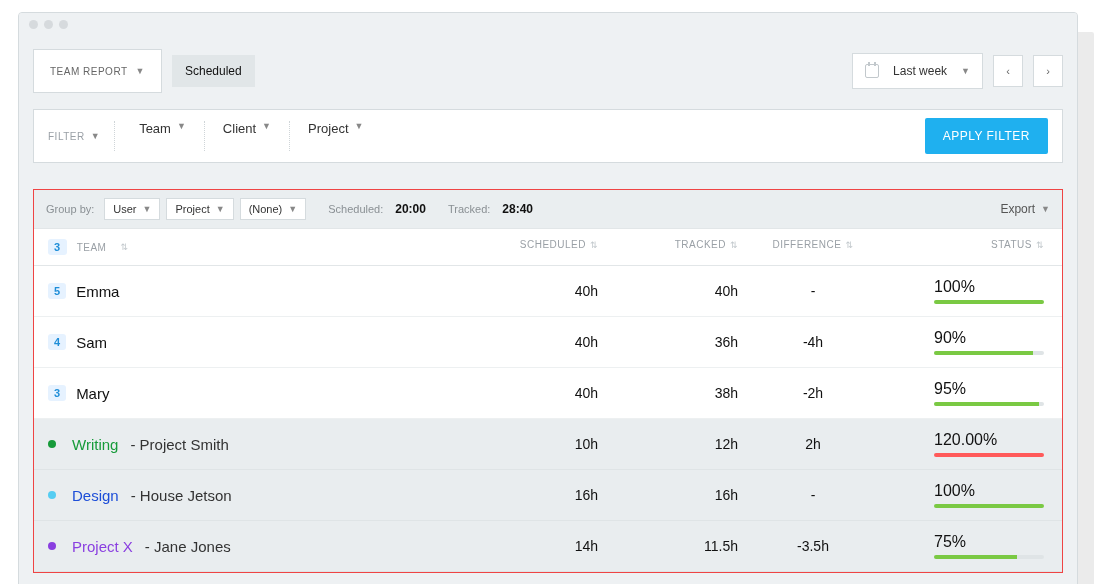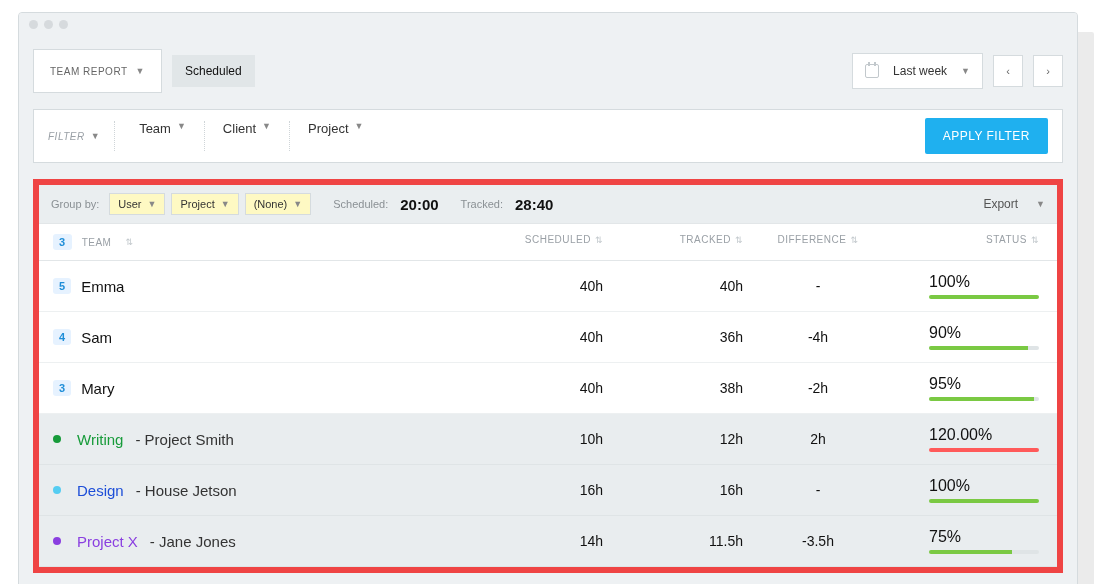--- a/index.html
+++ b/index.html
@@ -12,31 +12,31 @@
   .selectbox { background:#fff; border:1px solid #d5dbde; display:flex; align-items:center;}
   .team-report { height:44px; font-size:10px; letter-spacing:0.5px; color:#666; padding:0 16px; display:flex; align-items:center; gap:8px;}
   .scheduled-btn { height:32px; background:#e1e6e8; border:1px solid #e1e6e8; padding:0 12px; display:flex; align-items:center; font-size:12px; color:#111;}
   .spacer { flex:1; }
   .lastweek { height:36px; background:#fff; border:1px solid #d5dbde; display:flex; align-items:center; padding:0 12px; gap:14px; font-size:12px; color:#333;margin-left:48px;}
   .cal-icon { width:14px; height:14px; position:relative; border:1px solid #c2c8cc; border-radius:2px;}
   .cal-icon::before { content:""; position:absolute; top:-3px; left:2px; width:2px; height:4px; background:#c2c8cc;}
   .cal-icon::after  { content:""; position:absolute; top:-3px; right:2px; width:2px; height:4px; background:#c2c8cc;}
   .navbtn { width:30px; height:32px; background:#fff; border:1px solid #d5dbde; display:flex; align-items:center; justify-content:center; color:#444; font-size:12px;}
   .filterbar { margin-top:16px; background:#fff; border:1px solid #d5dbde; height:54px; display:flex; align-items:center; padding:0 14px; gap:10px;}
-  .filterlabel { font-size:10px; letter-spacing:0.5px; color:#9aa0a6; display:flex; align-items:center; gap:6px;font-style:italic;}
+  .filterlabel { font-size:10px; letter-spacing:0.5px; color:#9aa0a6; display:flex; align-items:center; gap:6px;}
   .sep { width:1px; height:30px; border-left:1px dotted #cfd5d8; margin:0 4px;}
   .filteritem { font-size:13px; color:#333; display:flex; align-items:flex-start; gap:6px; padding:0 10px;}
   .applybtn { margin-left:auto; background:#1fb0ef; color:#fff; height:36px; padding:0 18px; border:none; font-size:12px; letter-spacing:0.5px; border-radius:2px;}
-  .grid { margin-top:16px; border:6px solid #ef4444; background:#eaeef0;}
+  .grid { margin-top:26px; border:1px solid #ef4444; background:#eaeef0;}
   .gridtop { display:flex; align-items:center; padding:8px 12px; gap:10px;}
   .groupby { font-size:11px; color:#8a9094;}
-  .miniselect { background:#fef9c3; border:1px solid #d5dbde; font-size:11px; color:#333; padding:4px 8px; display:flex; align-items:center; gap:6px;}
+  .miniselect { background:#ffffff; border:1px solid #d5dbde; font-size:11px; color:#333; padding:4px 8px; display:flex; align-items:center; gap:6px;}
   .sumlabel { font-size:11px; color:#8a9094; margin-left:12px;}
-  .sumval { font-size:15px; font-weight:600; color:#111; margin-left:2px;}
-  .export { font-size:12px; color:#555; margin-left:auto; display:flex; align-items:center; gap:18px;}
+  .sumval { font-size:12px; font-weight:600; color:#111; margin-left:2px;}
+  .export { font-size:12px; color:#555; margin-left:auto; display:flex; align-items:center; gap:6px;}
   .headers { display:flex; background:#fff; border-top:1px solid #e2e6e8; border-bottom:1px solid #e2e6e8; font-size:10px; letter-spacing:0.5px; color:#9aa0a6; padding:10px 14px;}
   .col-title  { flex: 0 0 430px; display:flex; align-items:center; gap:10px;}
   .col-sched  { flex: 0 0 120px; text-align:right;}
   .col-track  { flex: 0 0 140px; text-align:right;}
   .col-diff   { flex: 0 0 150px; text-align:center;}
   .col-status { flex: 1; text-align:right; padding-right:4px;}
   .sort { font-size:9px; color:#c2c8cc; margin-left:4px;}
   .badge { background:#e6f2ff; color:#1f8ed8; font-size:11px; font-weight:600; padding:2px 6px; border-radius:3px; min-width:18px; text-align:center;}
   .row { display:flex; align-items:center; padding:12px 14px; font-size:14px; color:#111;}
   .row.white { background:#fff; border-bottom:1px solid #edf0f1;}

